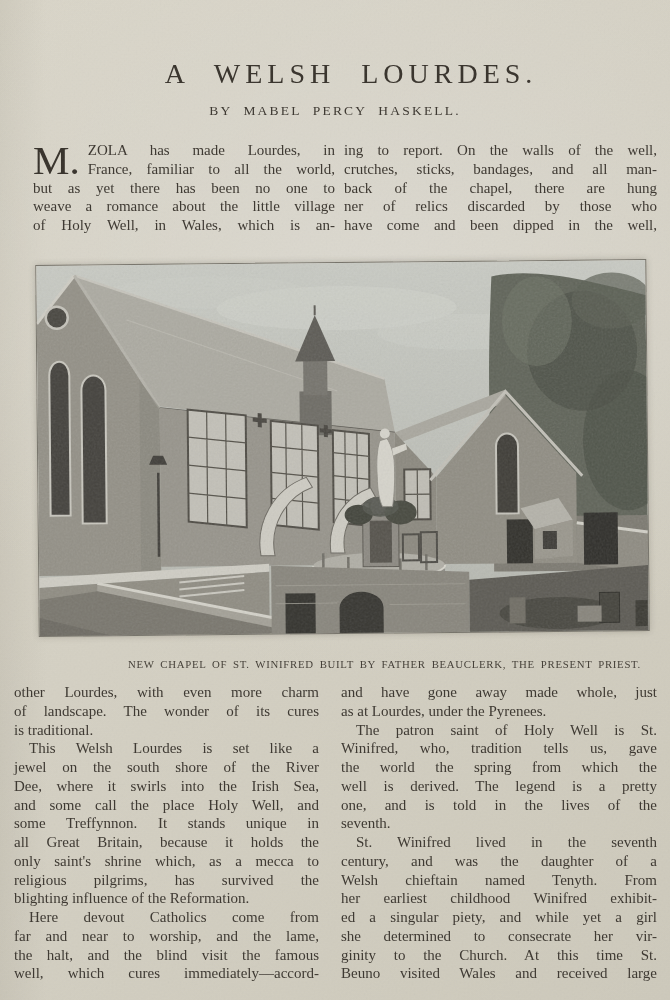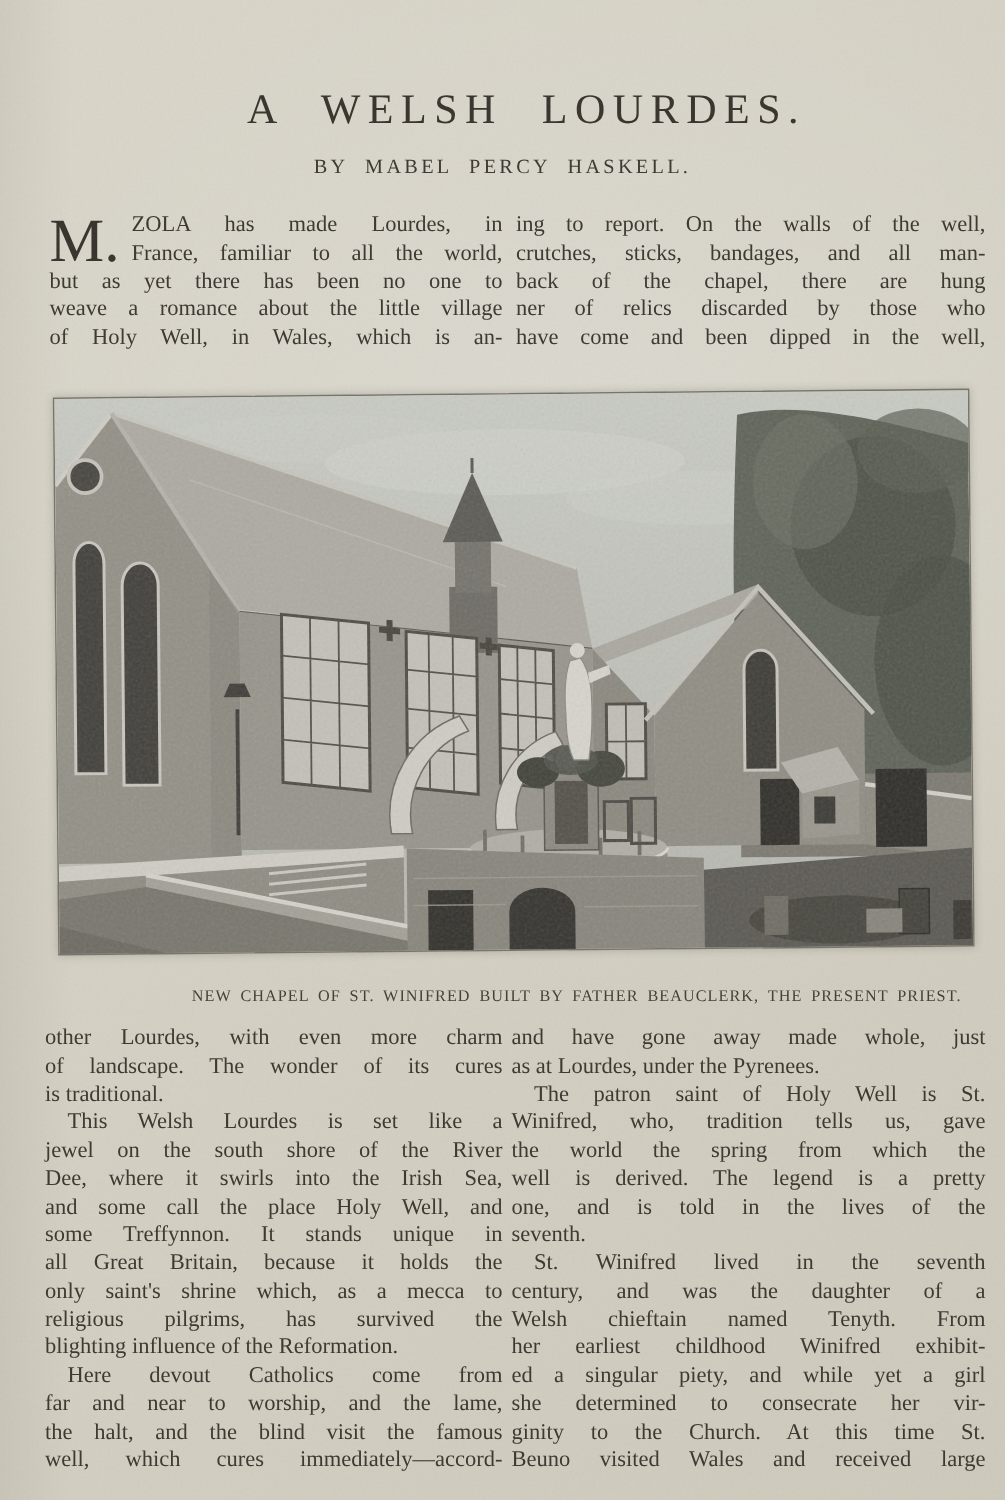--- a/index.html
+++ b/index.html
@@ -11,21 +11,21 @@
       linear-gradient(90deg, rgba(110,104,88,0.10) 0%, rgba(110,104,88,0) 7%),
       linear-gradient(135deg, #d9d5c8 0%, #d4d0c3 45%, #cdc9bb 100%);
   }
   .title{position:absolute;top:42px;left:0;width:670px;text-align:center;
     font-size:28px;letter-spacing:5px;word-spacing:14px;color:#37322b;}
   .byline{position:absolute;top:103px;left:0;width:670px;text-align:center;
     font-size:13.5px;letter-spacing:2.2px;word-spacing:6px;color:#3b362f;}
   .col{position:absolute;font-size:15px;line-height:18.75px;}
   .col-intro-left{top:141px;left:33px;width:302px;}
   .col-intro-right{top:141px;left:344px;width:313px;}
-  .col-lower-left{top:683px;left:30px;width:305px;}
+  .col-lower-left{top:683px;left:14px;width:305px;}
   .col-lower-right{top:683px;left:341px;width:316px;}
   .line{text-align:justify;text-align-last:justify;white-space:normal;}
   .line.last{text-align-last:left;}
   .para.indent .line:first-child{text-indent:15px;}
   .dropcap{float:left;font-size:41px;line-height:0.82;padding:3px 8px 0 0;color:#36312a;}
   figure.photo{position:absolute;top:262px;left:37px;width:609px;height:370px;margin:0;
     transform:rotate(-0.55deg);border:1px solid #76736a;
     box-shadow:0 0 6px rgba(60,55,45,0.25);}
   figure.photo svg{display:block;width:100%;height:100%;}
   .caption{position:absolute;top:645px;left:0;width:641px;text-align:right;

